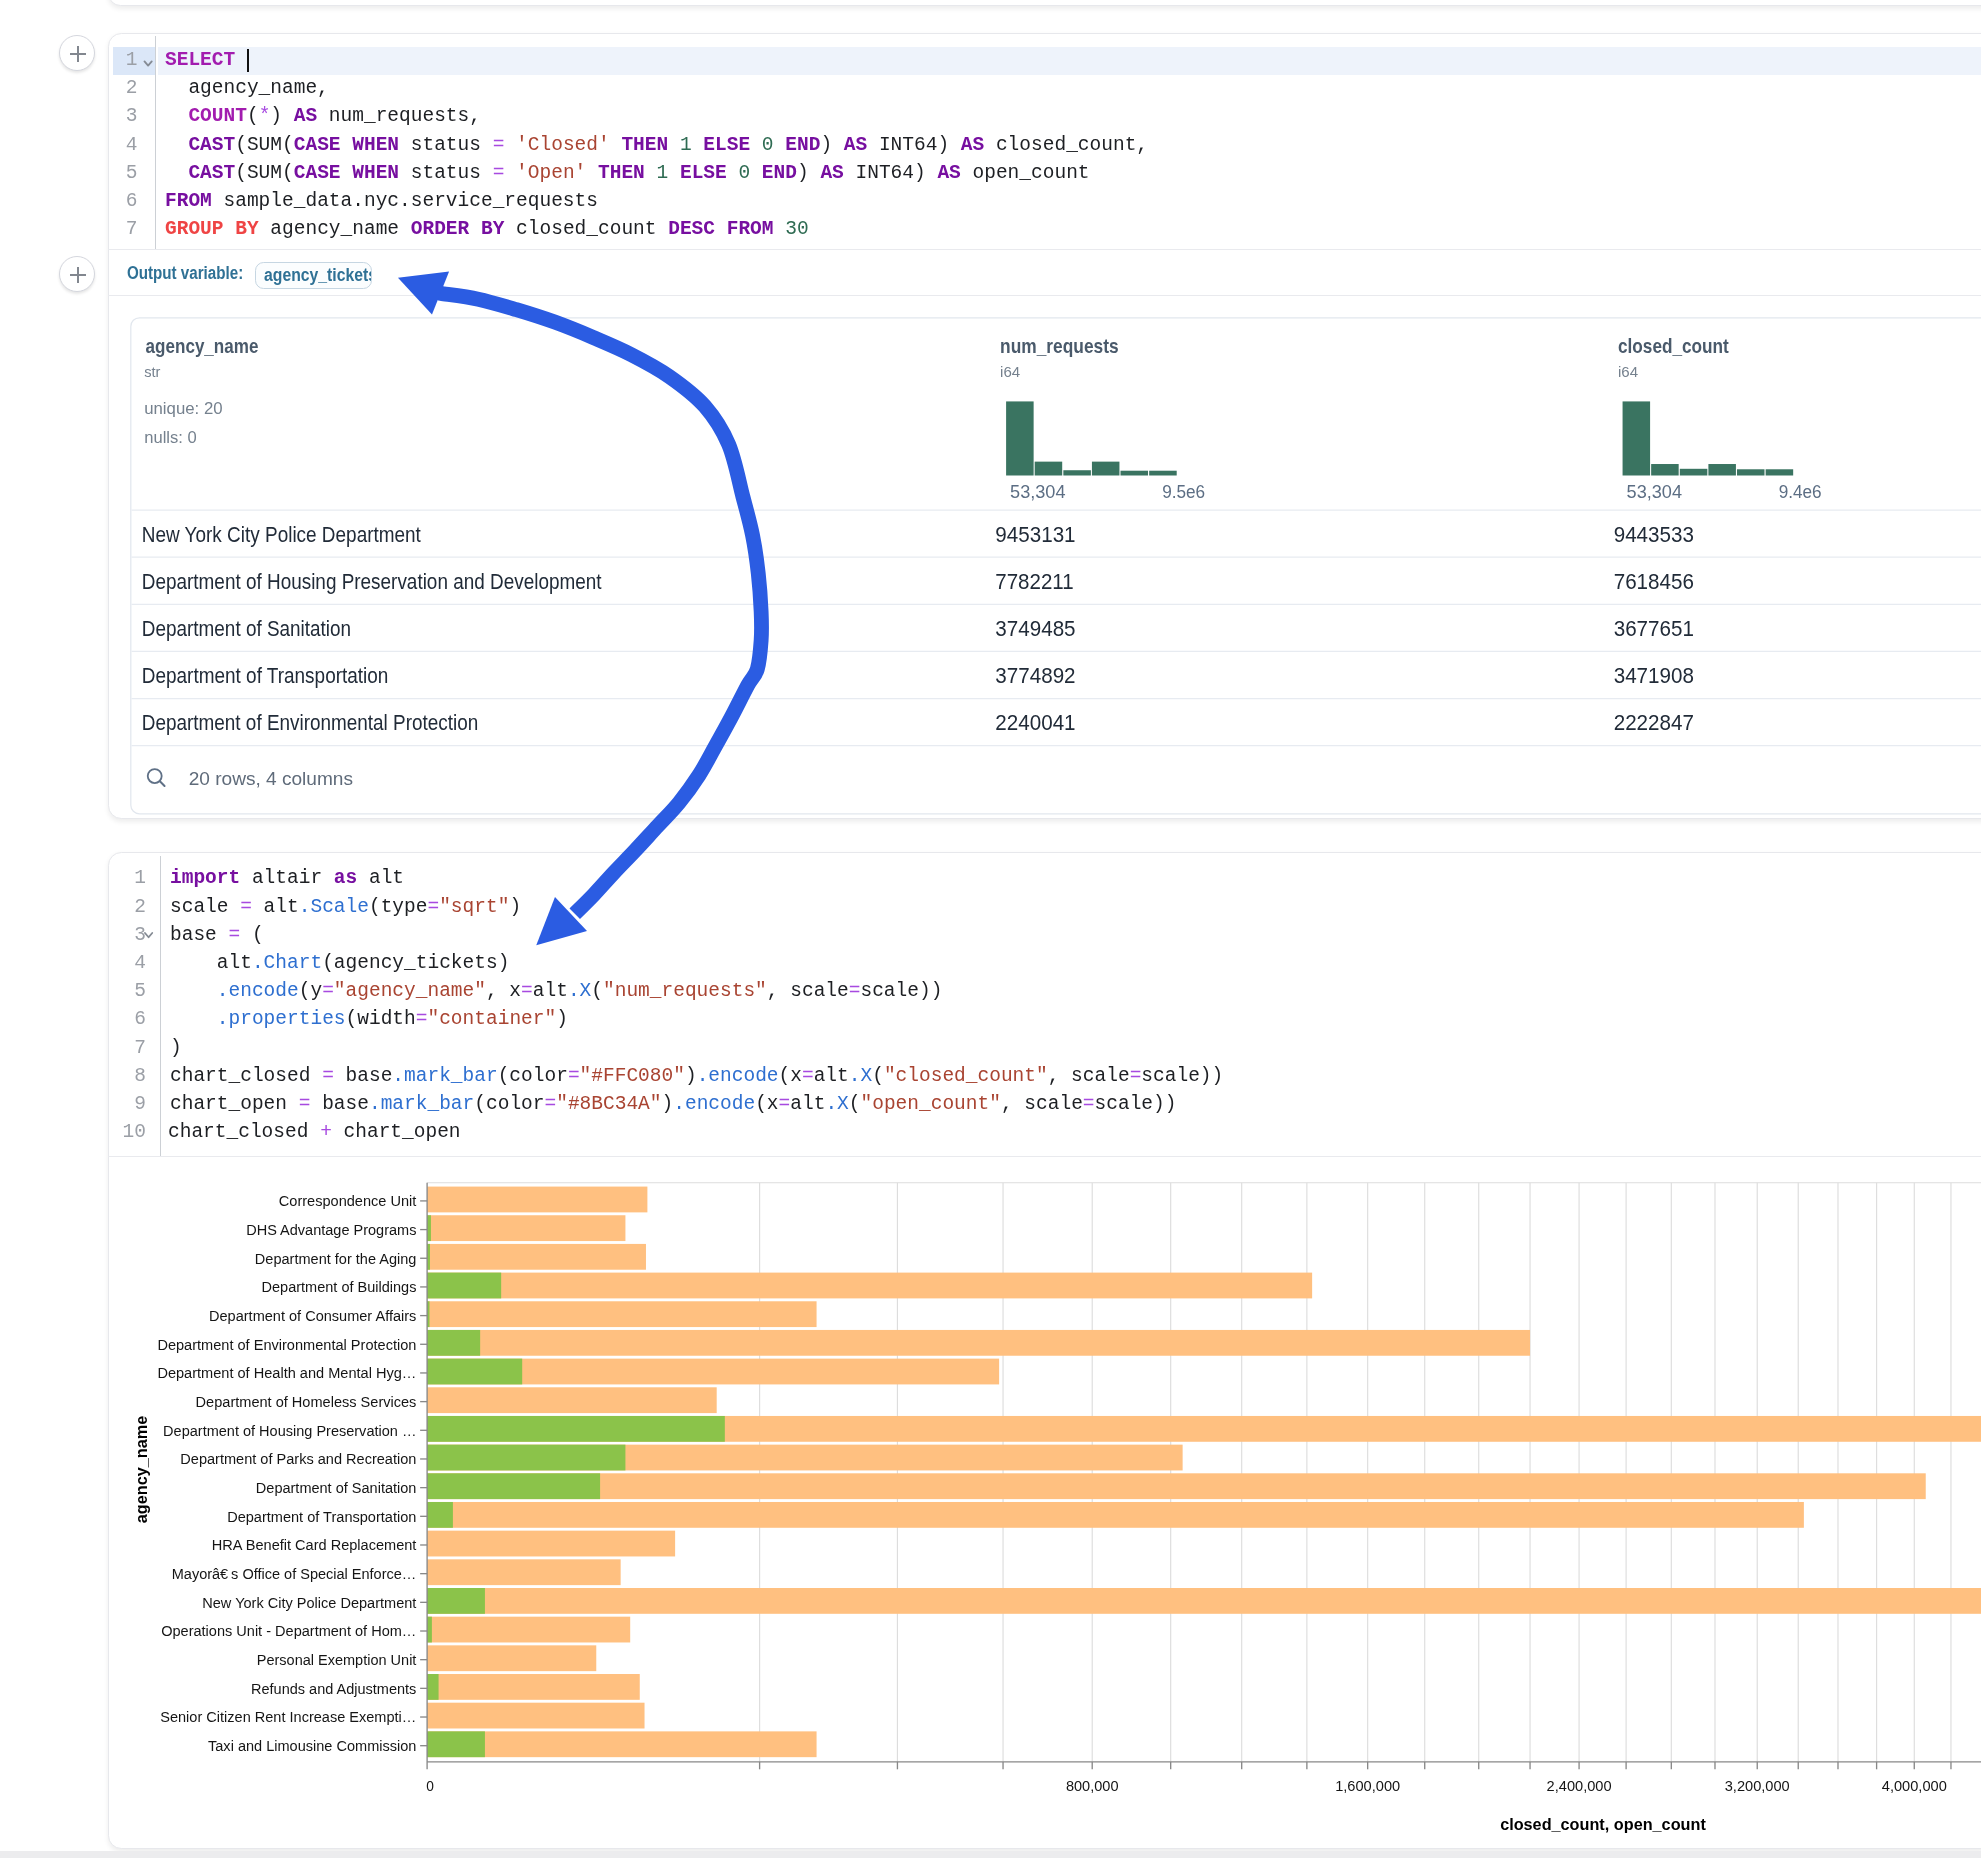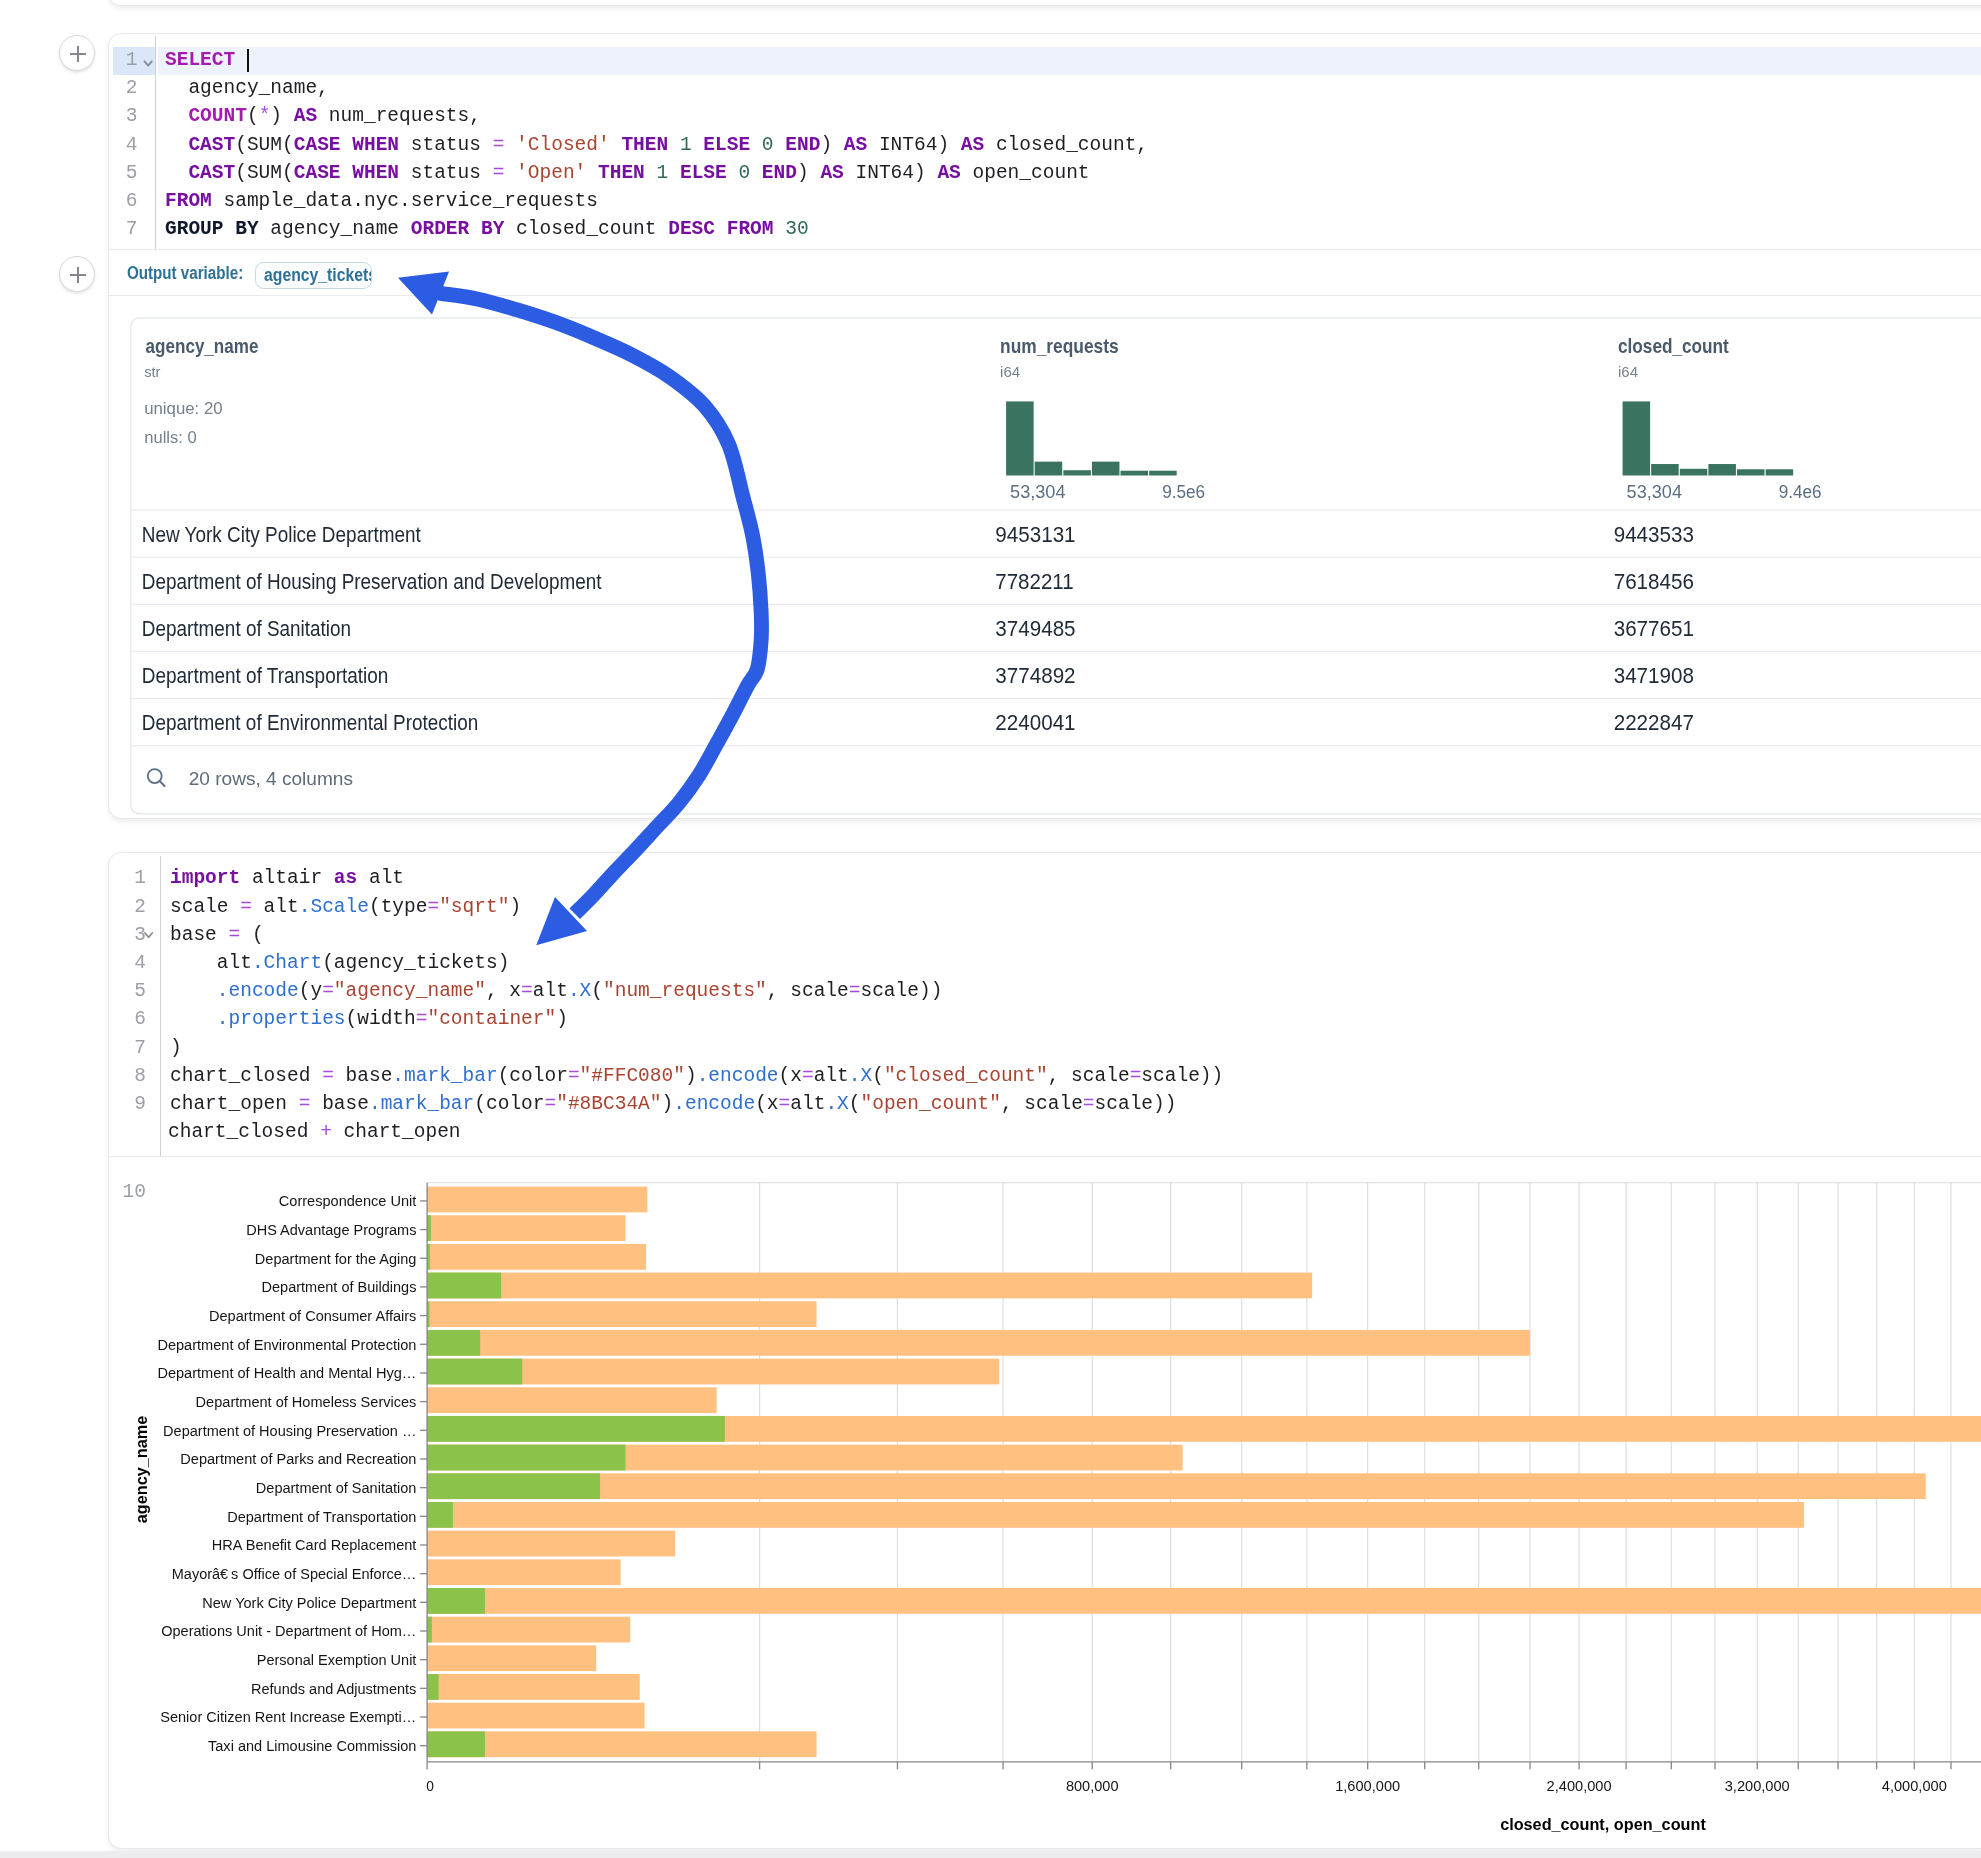--- a/index.html
+++ b/index.html
@@ -36,21 +36,21 @@
 <div class="code" style="top:74px; left:165px;">  agency_name,</div>
 <div class="num" style="top:102px; width:29.5px;">3</div>
 <div class="code" style="top:102px; left:165px;">  <b style="color:#a21caf">COUNT</b>(<span style="color:#a74ae0">*</span>) <b style="color:#770fa0">AS</b> num_requests,</div>
 <div class="num" style="top:131px; width:29.5px;">4</div>
 <div class="code" style="top:131px; left:165px;">  <b style="color:#770fa0">CAST</b>(SUM(<b style="color:#770fa0">CASE</b> <b style="color:#770fa0">WHEN</b> status <span style="color:#a74ae0">=</span> <span style="color:#a94432">'Closed'</span> <b style="color:#770fa0">THEN</b> <span style="color:#2e6b52">1</span> <b style="color:#770fa0">ELSE</b> <span style="color:#2e6b52">0</span> <b style="color:#770fa0">END</b>) <b style="color:#770fa0">AS</b> INT64) <b style="color:#770fa0">AS</b> closed_count,</div>
 <div class="num" style="top:159px; width:29.5px;">5</div>
 <div class="code" style="top:159px; left:165px;">  <b style="color:#770fa0">CAST</b>(SUM(<b style="color:#770fa0">CASE</b> <b style="color:#770fa0">WHEN</b> status <span style="color:#a74ae0">=</span> <span style="color:#a94432">'Open'</span> <b style="color:#770fa0">THEN</b> <span style="color:#2e6b52">1</span> <b style="color:#770fa0">ELSE</b> <span style="color:#2e6b52">0</span> <b style="color:#770fa0">END</b>) <b style="color:#770fa0">AS</b> INT64) <b style="color:#770fa0">AS</b> open_count</div>
 <div class="num" style="top:187px; width:29.5px;">6</div>
 <div class="code" style="top:187px; left:165px;"><b style="color:#770fa0">FROM</b> sample_data.nyc.service_requests</div>
 <div class="num" style="top:215px; width:29.5px;">7</div>
-<div class="code" style="top:215px; left:165px;"><b style="color:#0f172a">GROUP BY</b> agency_name <b style="color:#770fa0">ORDER BY</b> closed_count <b style="color:#770fa0">DESC</b> <b style="color:#770fa0">FROM</b> <span style="color:#2e6b52">30</span></div>
+<div class="code" style="top:215px; left:165px;"><b style="color:#ef4444">GROUP BY</b> agency_name <b style="color:#770fa0">ORDER BY</b> closed_count <b style="color:#770fa0">DESC</b> <b style="color:#770fa0">FROM</b> <span style="color:#2e6b52">30</span></div>
   <div style="position:absolute; left:247px; top:49px; width:1.6px; height:23px; background:#111;"></div>
   <div class="hline" style="top:249px;"></div>
 
   <div style="position:absolute; left:127px; top:261px; height:25px; line-height:25px; font-size:18px; font-weight:bold; color:#2f7195; transform:scaleX(0.842); transform-origin:0 50%; white-space:nowrap;">Output variable:</div>
   <div style="position:absolute; left:255px; top:262px; width:117px; height:27px; border:1.2px solid #c6d6e2; border-radius:8.6px; background:#fbfdfe; overflow:hidden;">
     <div style="position:absolute; left:7.6px; top:0; height:24.4px; line-height:24.4px; font-size:18px; font-weight:bold; color:#2f7195; transform:scaleX(0.875); transform-origin:0 50%; white-space:nowrap;">agency_tickets</div>
   </div>
   <div class="hline" style="top:295px;"></div>
   <div class="num" style="top:864px; width:38px;">1</div>
 <div class="code" style="top:864px; left:170px;"><b style="color:#770fa0">import</b> altair <b style="color:#770fa0">as</b> alt</div>
@@ -63,21 +63,21 @@
 <div class="num" style="top:977px; width:38px;">5</div>
 <div class="code" style="top:977px; left:170px;">    <span style="color:#2e6fd0">.encode</span>(y<span style="color:#a74ae0">=</span><span style="color:#a94432">"agency_name"</span>, x<span style="color:#a74ae0">=</span>alt<span style="color:#2e6fd0">.X</span>(<span style="color:#a94432">"num_requests"</span>, scale<span style="color:#a74ae0">=</span>scale))</div>
 <div class="num" style="top:1005px; width:38px;">6</div>
 <div class="code" style="top:1005px; left:170px;">    <span style="color:#2e6fd0">.properties</span>(width<span style="color:#a74ae0">=</span><span style="color:#a94432">"container"</span>)</div>
 <div class="num" style="top:1034px; width:38px;">7</div>
 <div class="code" style="top:1034px; left:170px;">)</div>
 <div class="num" style="top:1062px; width:38px;">8</div>
 <div class="code" style="top:1062px; left:170px;">chart_closed <span style="color:#a74ae0">=</span> base<span style="color:#2e6fd0">.mark_bar</span>(color<span style="color:#a74ae0">=</span><span style="color:#a94432">"#FFC080"</span>)<span style="color:#2e6fd0">.encode</span>(x<span style="color:#a74ae0">=</span>alt<span style="color:#2e6fd0">.X</span>(<span style="color:#a94432">"closed_count"</span>, scale<span style="color:#a74ae0">=</span>scale))</div>
 <div class="num" style="top:1090px; width:38px;">9</div>
 <div class="code" style="top:1090px; left:170px;">chart_open <span style="color:#a74ae0">=</span> base<span style="color:#2e6fd0">.mark_bar</span>(color<span style="color:#a74ae0">=</span><span style="color:#a94432">"#8BC34A"</span>)<span style="color:#2e6fd0">.encode</span>(x<span style="color:#a74ae0">=</span>alt<span style="color:#2e6fd0">.X</span>(<span style="color:#a94432">"open_count"</span>, scale<span style="color:#a74ae0">=</span>scale))</div>
-<div class="num" style="top:1178px; width:38px;">10</div>
+<div class="num" style="top:1118px; width:38px;">10</div>
 <div class="code" style="top:1118px; left:168px;">chart_closed <span style="color:#a74ae0">+</span> chart_open</div>
   <div class="hline" style="top:1156px;"></div>
 
   <div style="position:absolute; left:0; top:1851px; width:1982px; height:7.2px; background:#ececee;"></div>
   <svg width="1982" height="1858" viewBox="0 0 2073 1944">
     <rect x="136.5" y="332.5" width="2000" height="519" rx="9" fill="none" stroke="#e2e7ee" stroke-width="1.3"></rect>
 <text x="152" y="369.5" font-size="21" fill="#4a5a6b" font-weight="bold" textLength="118" lengthAdjust="spacingAndGlyphs">agency_name</text>
 <text x="1046" y="369.5" font-size="21" fill="#4a5a6b" font-weight="bold" textLength="124" lengthAdjust="spacingAndGlyphs">num_requests</text>
 <text x="1692.5" y="369.5" font-size="21" fill="#4a5a6b" font-weight="bold" textLength="116" lengthAdjust="spacingAndGlyphs">closed_count</text>
 <text x="150.5" y="394.5" font-size="15.5" fill="#75818e" textLength="17" lengthAdjust="spacingAndGlyphs">str</text>

